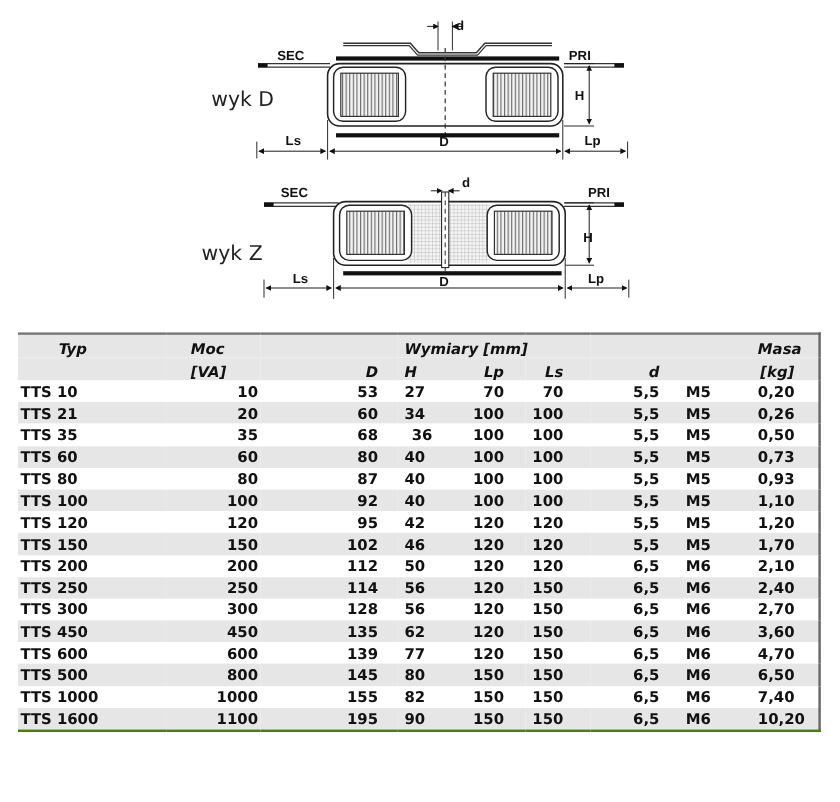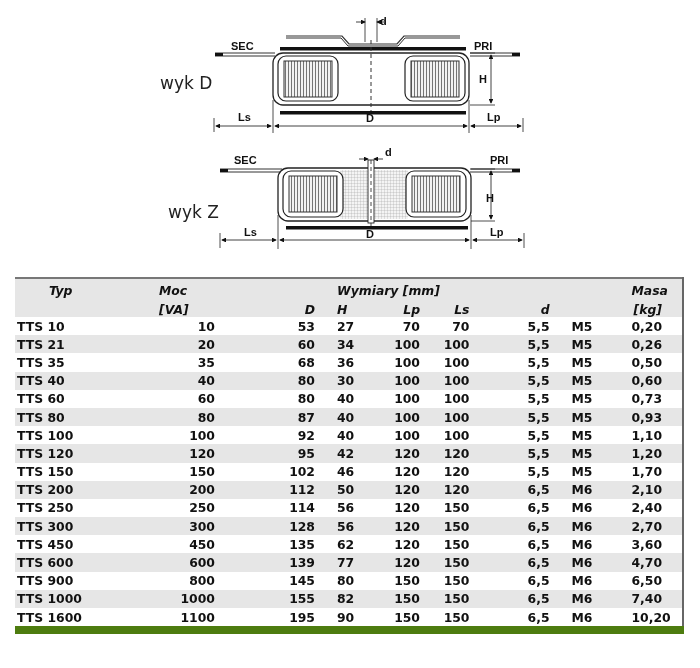--- a/index.html
+++ b/index.html
@@ -7,21 +7,21 @@
          font-family: "DejaVu Sans", sans-serif; color: #111; }
   .diagram { position: absolute; left: 0; top: 0; width: 700px; height: 260px; }
   .diagram svg { position: absolute; left: 0; top: 0; }
   .wyk-label { position: absolute; font-family: "DejaVu Sans", sans-serif; font-size: 17px;
                color: #222; font-weight: normal; }
   .dim-label { font-family: "Liberation Sans", sans-serif; font-weight: bold; font-size: 11px; fill: #111; }
 
   .table-wrap { position: absolute; left: 15px; top: 277px; width: 670px; }
   table { border-collapse: collapse; width: 669px; table-layout: fixed;
           font-family: "DejaVu Sans", sans-serif; font-weight: bold; font-size: 12.4px; }
-  table { border-top: 2px solid #777; border-bottom: 8px solid #4d7c0f; border-right: 2px solid #666; }
+  table { border-top: 2px solid #777; border-bottom: 2px solid #4d7c0f; border-right: 2px solid #666; }
   thead tr { background: #e6e6e6; }
   thead th { font-style: italic; font-weight: bold; font-size: 12.4px; padding: 0 2px; height: 19px; vertical-align: bottom; }
   tbody td { height: 18.2px; padding: 0 2px; white-space: nowrap; line-height: 17px; }
   tbody tr:nth-child(even) { background: #e6e6e6; }
   tbody tr:nth-child(odd) { background: #ffffff; }
   .c-typ { width: 88px; text-align: left; }
   .c-moc { width: 56px; text-align: right; }
   .c-d { width: 96px; text-align: right; padding-right: 16px; }
   .c-h { width: 52px; text-align: right; padding-right: 18px; }
   .c-lp { width: 74px; text-align: right; padding-right: 18px; }
@@ -148,21 +148,21 @@
 
       <text class="dim-label" x="385" y="156">d</text>
       <text class="dim-label" x="234" y="164">SEC</text>
       <text class="dim-label" x="490" y="164">PRI</text>
       <text class="dim-label" x="486" y="202">H</text>
       <text class="dim-label" x="366" y="238">D</text>
       <text class="dim-label" x="244" y="236">Ls</text>
       <text class="dim-label" x="490" y="236">Lp</text>
     </g>
   </svg>
-  <div class="wyk-label" style="left:160px; top:73px;">wyk D</div>
+  <div class="wyk-label" style="left:176px; top:73px;">wyk D</div>
   <div class="wyk-label" style="left:168px; top:202px;">wyk Z</div>
 </div>
 
 <div class="table-wrap">
   <table>
     <thead>
       <tr>
         <th class="c-typ">Typ</th>
         <th class="c-moc">Moc</th>
         <th class="c-d"></th>
@@ -205,39 +205,28 @@
     <td class="c-ls">100</td>
     <td class="c-dd">5,5</td>
     <td class="c-m">M5</td>
     <td class="c-masa">0,26</td>
   </tr>
 
   <tr>
     <td class="c-typ">TTS  35</td>
     <td class="c-moc">35</td>
     <td class="c-d">68</td>
-    <td class="c-h" style="text-align:left; padding-left:6px;margin-top:20px;">36</td>
+    <td class="c-h" style="text-align:center; padding-left:6px;margin-top:20px;">36</td>
     <td class="c-lp">100</td>
     <td class="c-ls">100</td>
     <td class="c-dd">5,5</td>
     <td class="c-m">M5</td>
     <td class="c-masa">0,50</td>
   </tr>
 
-  <tr>
-    <td class="c-typ">TTS  40</td>
-    <td class="c-moc">40</td>
-    <td class="c-d">80</td>
-    <td class="c-h" style="text-align:left; padding-left:6px;">30</td>
-    <td class="c-lp">100</td>
-    <td class="c-ls">100</td>
-    <td class="c-dd">5,5</td>
-    <td class="c-m">M5</td>
-    <td class="c-masa">0,60</td>
-  </tr>
 
 
   <tr>
     <td class="c-typ">TTS  60</td>
     <td class="c-moc">60</td>
     <td class="c-d">80</td>
     <td class="c-h" style="text-align:left; padding-left:6px;">40</td>
     <td class="c-lp">100</td>
     <td class="c-ls">100</td>
     <td class="c-dd">5,5</td>
@@ -347,21 +336,21 @@
     <td class="c-d">139</td>
     <td class="c-h" style="text-align:left; padding-left:6px;">77</td>
     <td class="c-lp">120</td>
     <td class="c-ls">150</td>
     <td class="c-dd">6,5</td>
     <td class="c-m">M6</td>
     <td class="c-masa">4,70</td>
   </tr>
 
   <tr>
-    <td class="c-typ">TTS 900</td>
+    <td class="c-typ">TTS 500</td>
     <td class="c-moc">800</td>
     <td class="c-d">145</td>
     <td class="c-h" style="text-align:left; padding-left:6px;">80</td>
     <td class="c-lp">150</td>
     <td class="c-ls">150</td>
     <td class="c-dd">6,5</td>
     <td class="c-m">M6</td>
     <td class="c-masa">6,50</td>
   </tr>
 

